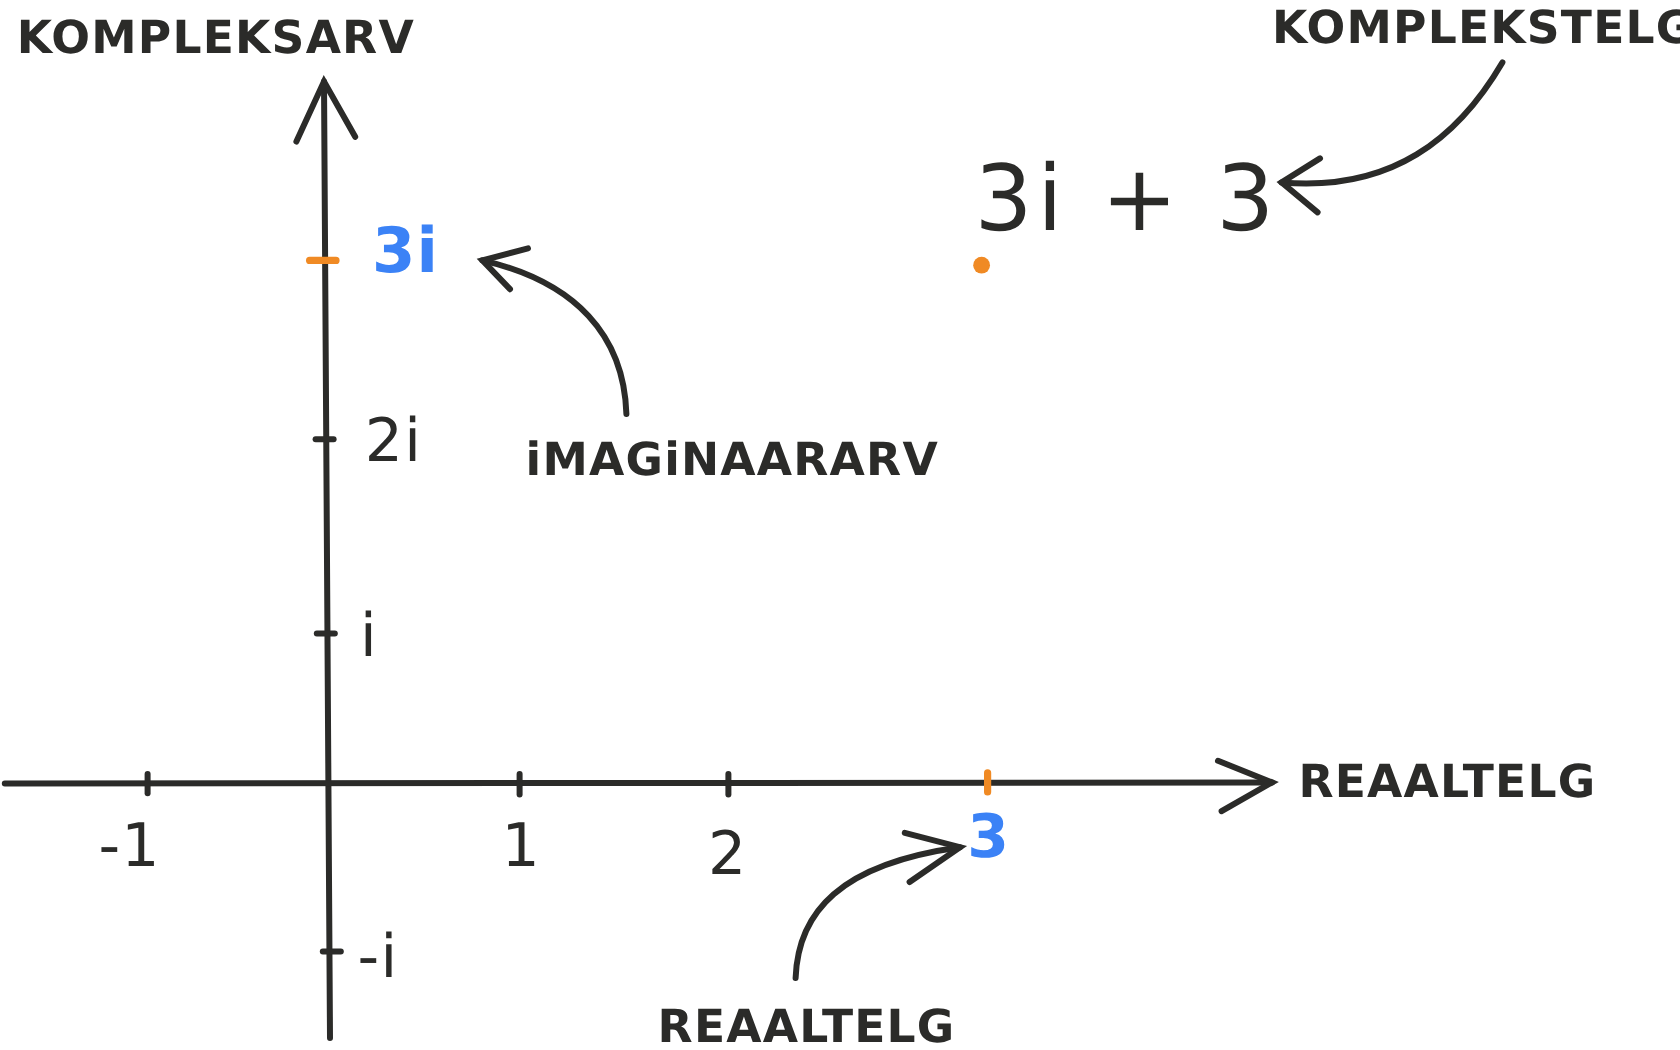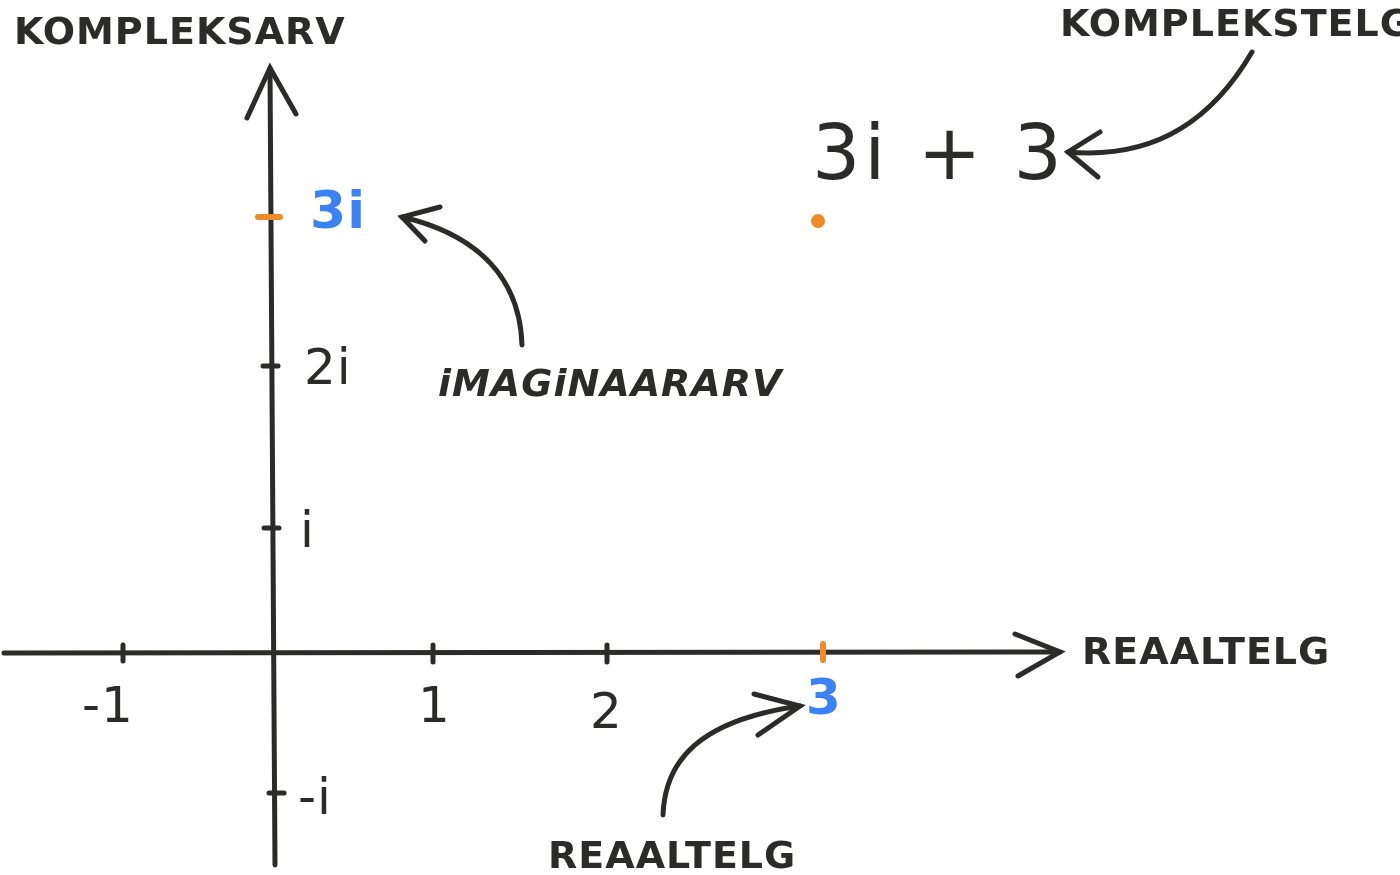--- a/index.html
+++ b/index.html
@@ -44,24 +44,24 @@
   <g stroke="#f08a24" stroke-width="6" stroke-linecap="round" fill="none">
     <line x1="258" y1="217" x2="280" y2="217"></line>
     <line x1="823" y1="644" x2="823" y2="660"></line>
   </g>
   <circle cx="818" cy="221" r="7" fill="#f08a24"></circle>
 </svg>
 
 <div class="lbl caps" style="left:14px; top:12px;">KOMPLEKSARV</div>
 <div class="lbl caps" style="left:1060px; top:4px;">KOMPLEKSTELG</div>
 <div class="lbl caps" style="left:1082px; top:632px;">REAALTELG</div>
-<div class="lbl caps" style="left:438px; top:364px;font-style:italic;">iMAGiNAARARV</div>
+<div class="lbl caps" style="left:438px; top:364px;">iMAGiNAARARV</div>
 <div class="lbl caps" style="left:548px; top:836px;">REAALTELG</div>
 
-<div class="lbl big" style="left:812px; top:115px;">3i + 3</div>
+<div class="lbl big" style="left:812px; top:128px;">3i + 3</div>
 
 <div class="lbl num orange" style="left:310px; top:184px; font-size:52px; font-weight:bold;">3i</div>
 <div class="lbl num orange" style="left:806px; top:672px; font-size:50px; font-weight:bold;">3</div>
 
 <div class="lbl num" style="left:82px; top:680px;">-1</div>
 <div class="lbl num" style="left:418px; top:680px;">1</div>
 <div class="lbl num" style="left:590px; top:686px;">2</div>
 
 <div class="lbl num" style="left:300px; top:505px;">i</div>
 <div class="lbl num" style="left:304px; top:342px;">2i</div>

